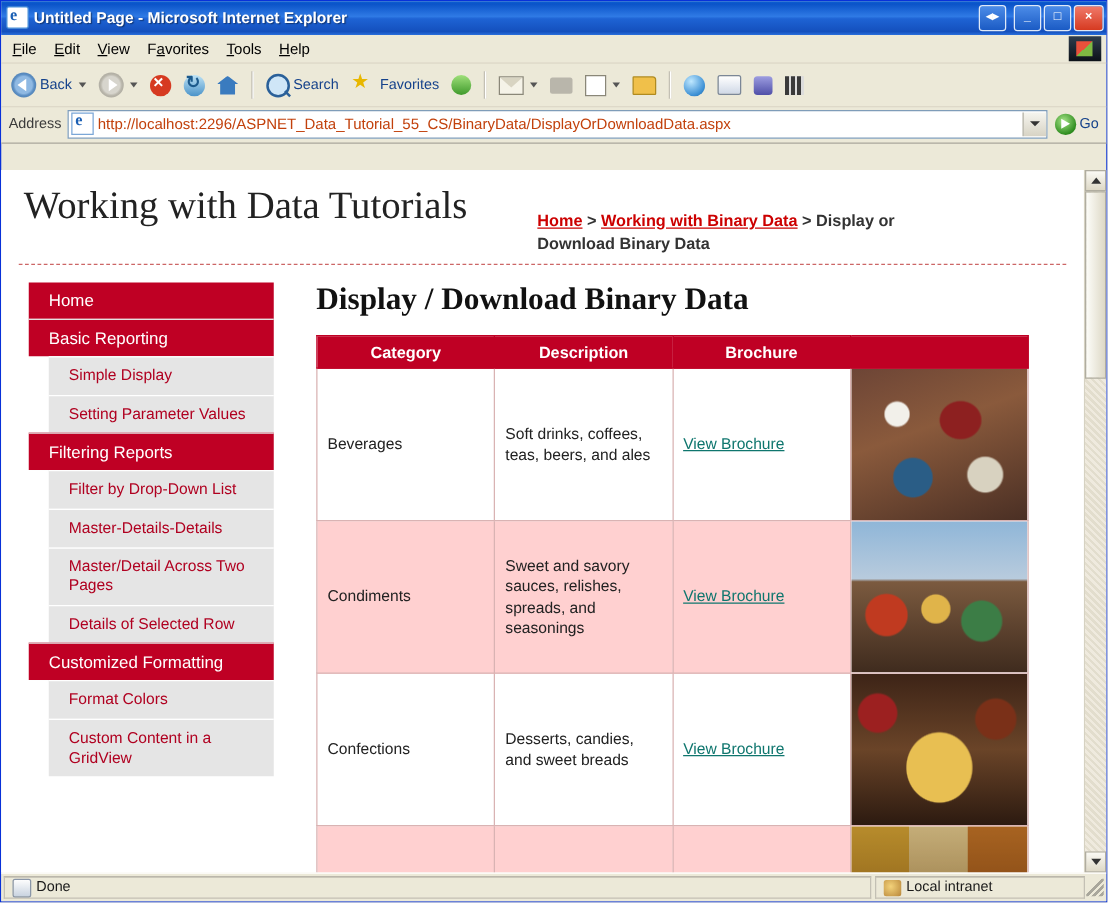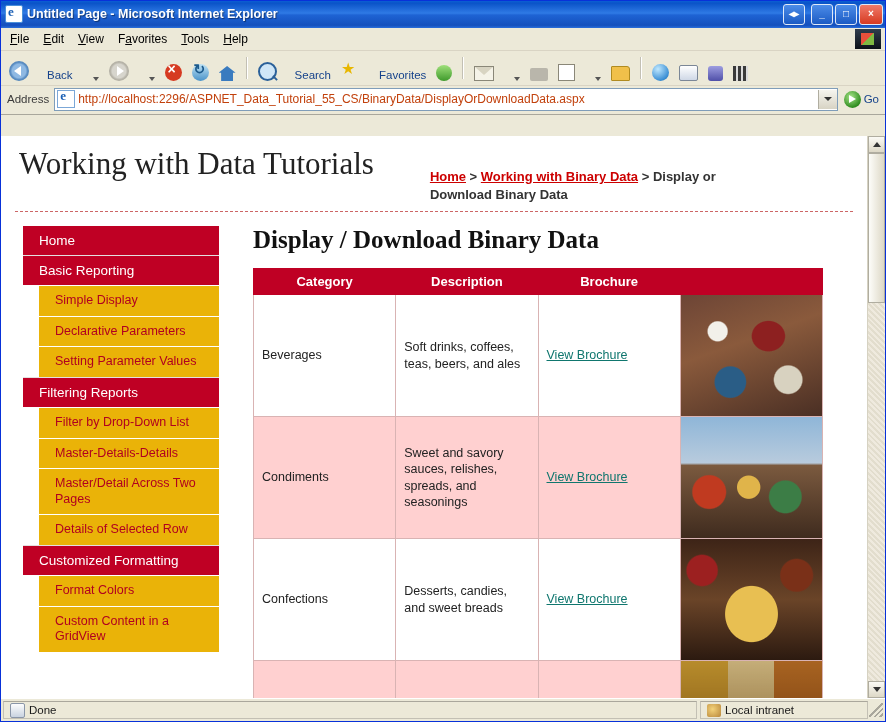--- a/index.html
+++ b/index.html
@@ -112,26 +112,26 @@
     background: #ece9d8;
     display: flex;
     align-items: center;
     padding: 0 4px;
     border-bottom: 1px solid #d9d4c4;
     flex: 0 0 auto;
     gap: 2px;
   }
   .tb-item {
     display: flex;
-    align-items: flex-end;
+    align-items: center;
     height: 26px;
     padding: 0 4px;
     font-size: 11.5px;
     color: #15428b;
-    gap: 18px;
+    gap: 3px;
   }
   .tb-item.disabled { color: #9d9d9d; }
   .tb-sep {
     width: 1px; height: 22px;
     background: #c3c0b4;
     margin: 0 4px;
     border-right: 1px solid #fff;
   }
   .tb-arrow {
     width: 0; height: 0;
@@ -401,21 +401,21 @@
   }
   .nav-top {
     background: #bf0024;
     color: #fff;
     font-size: 13.5px;
     padding: 7px 0 7px 16px;
     border-top: 1px solid #e4e0e0;
   }
   .nav-top.first { border-top: none; }
   .nav-sub {
-    background: #eab308;
+    background: #e5e5e5;
     color: #b00020;
     font-size: 12.5px;
     padding: 7px 10px 7px 16px;
     margin-left: 16px;
     border-top: 1px solid #fff;
     line-height: 1.25;
   }
   
   .main {
     flex: 1 1 auto;
@@ -688,21 +688,20 @@
           <a href="#">Home</a><span> &gt; </span><a href="#">Working with Binary Data</a><span> &gt; </span><span>Display or Download Binary Data</span>
         </div>
       </div>
 
       <div class="body-cols">
 
         <div class="sidebar">
           <div class="nav-top first">Home</div>
           <div class="nav-top">Basic Reporting</div>
           <div class="nav-sub">Simple Display</div>
-          <div class="nav-sub">Declarative Parameters</div>
           <div class="nav-sub">Setting Parameter Values</div>
           <div class="nav-top">Filtering Reports</div>
           <div class="nav-sub">Filter by Drop-Down List</div>
           <div class="nav-sub">Master-Details-Details</div>
           <div class="nav-sub">Master/Detail Across Two Pages</div>
           <div class="nav-sub">Details of Selected Row</div>
           <div class="nav-top">Customized Formatting</div>
           <div class="nav-sub">Format Colors</div>
           <div class="nav-sub">Custom Content in a GridView</div>
         </div>

